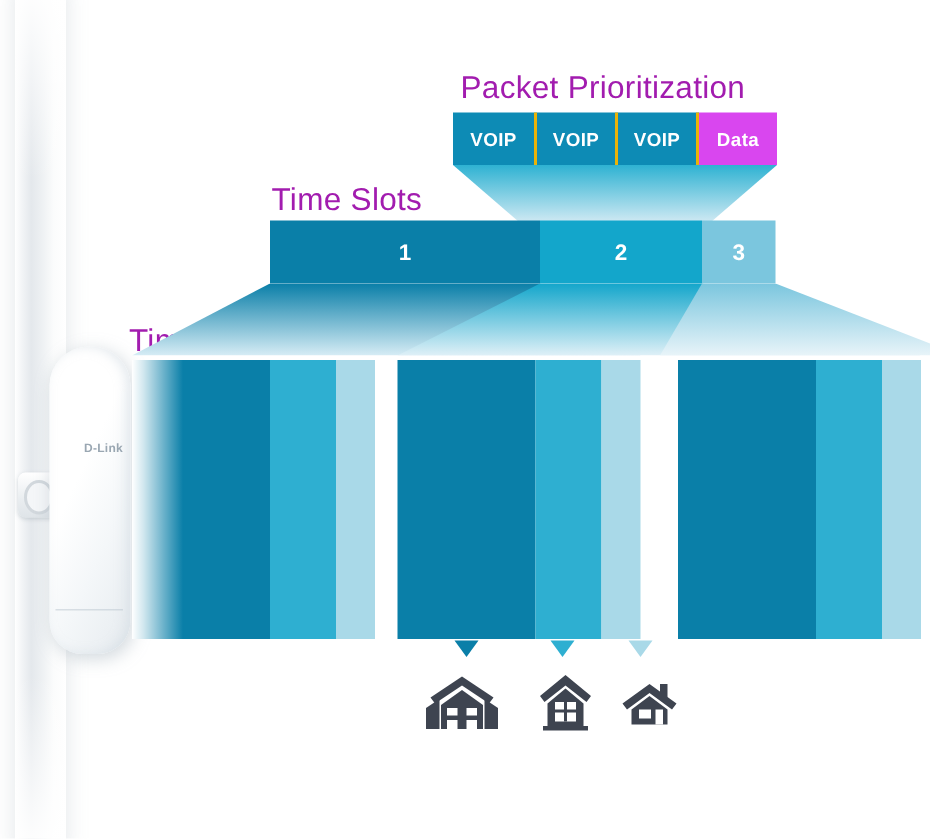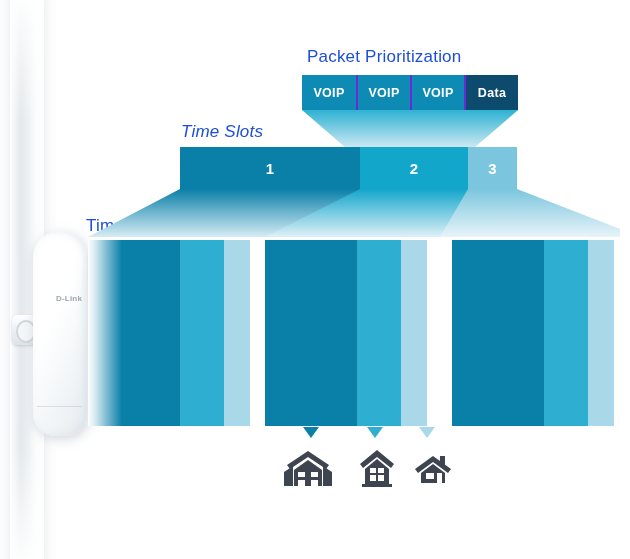--- a/index.html
+++ b/index.html
@@ -52,38 +52,38 @@
   .device-logo{
     position:absolute;left:33px;top:294px;width:72px;
     text-align:center;
     font-size:8px;font-weight:bold;color:#9aa7b2;
     letter-spacing:.2px;
   }
 
   
   .label{
     position:absolute;
-    color:#1d4ed8;
-    font-size:17px;
+    color:#a21caf;
+    font-size:21px;
     letter-spacing:.2px;
     white-space:nowrap;
   }
   #lbl-packet{left:307px;top:47px;}
-  #lbl-slots{left:181px;top:122px;font-style:italic;}
+  #lbl-slots{left:181px;top:122px;}
   #lbl-timeline{left:86px;top:216px;}
 
   
   .packet-row{position:absolute;left:302px;top:75px;width:216px;height:35px;display:flex;}
   .pkt{
     flex:0 0 auto;
     height:35px;
     display:flex;align-items:center;justify-content:center;
     color:#ffffff;font-size:12.5px;font-weight:bold;
     letter-spacing:.3px;
-    border-right:2px solid #6d28d9;
+    border-right:2px solid #eab308;
     box-sizing:border-box;
   }
   .pkt:last-child{border-right:none;}
 
   
   .funnel1{position:absolute;left:302px;top:110px;width:216px;height:38px;}
 
   
   .slot-row{position:absolute;left:180px;top:147px;width:337px;height:42px;display:flex;}
   .slot{
@@ -140,21 +140,21 @@
   <div class="pole-bot-fade"></div>
 
   <div class="label" id="lbl-packet">Packet Prioritization</div>
   <div class="label" id="lbl-slots">Time Slots</div>
   <div class="label" id="lbl-timeline">Timeline</div>
 
   <div class="packet-row" id="packet-row">
       <div class="pkt" style="width: 56px; background: rgb(13, 139, 181);">VOIP</div>
       <div class="pkt" style="width: 54px; background: rgb(13, 139, 181);">VOIP</div>
       <div class="pkt" style="width: 54px; background: rgb(13, 139, 181);">VOIP</div>
-      <div class="pkt" style="width: 52px; background: #0c4a6e;">Data</div>
+      <div class="pkt" style="width: 52px; background: #d946ef;">Data</div>
     </div>
 
   <svg class="funnel1" id="funnel-1" viewBox="0 0 216 38" preserveAspectRatio="none">
       <defs>
         <linearGradient id="fg1" x1="0" y1="0" x2="0" y2="1">
           <stop offset="0" stop-color="#2eb2d2"></stop>
           <stop offset="1" stop-color="#cfe9f3"></stop>
         </linearGradient>
       </defs>
       <path d="M0,0 L216,0 L172,38 L44,38 Z" fill="url(#fg1)"></path>

